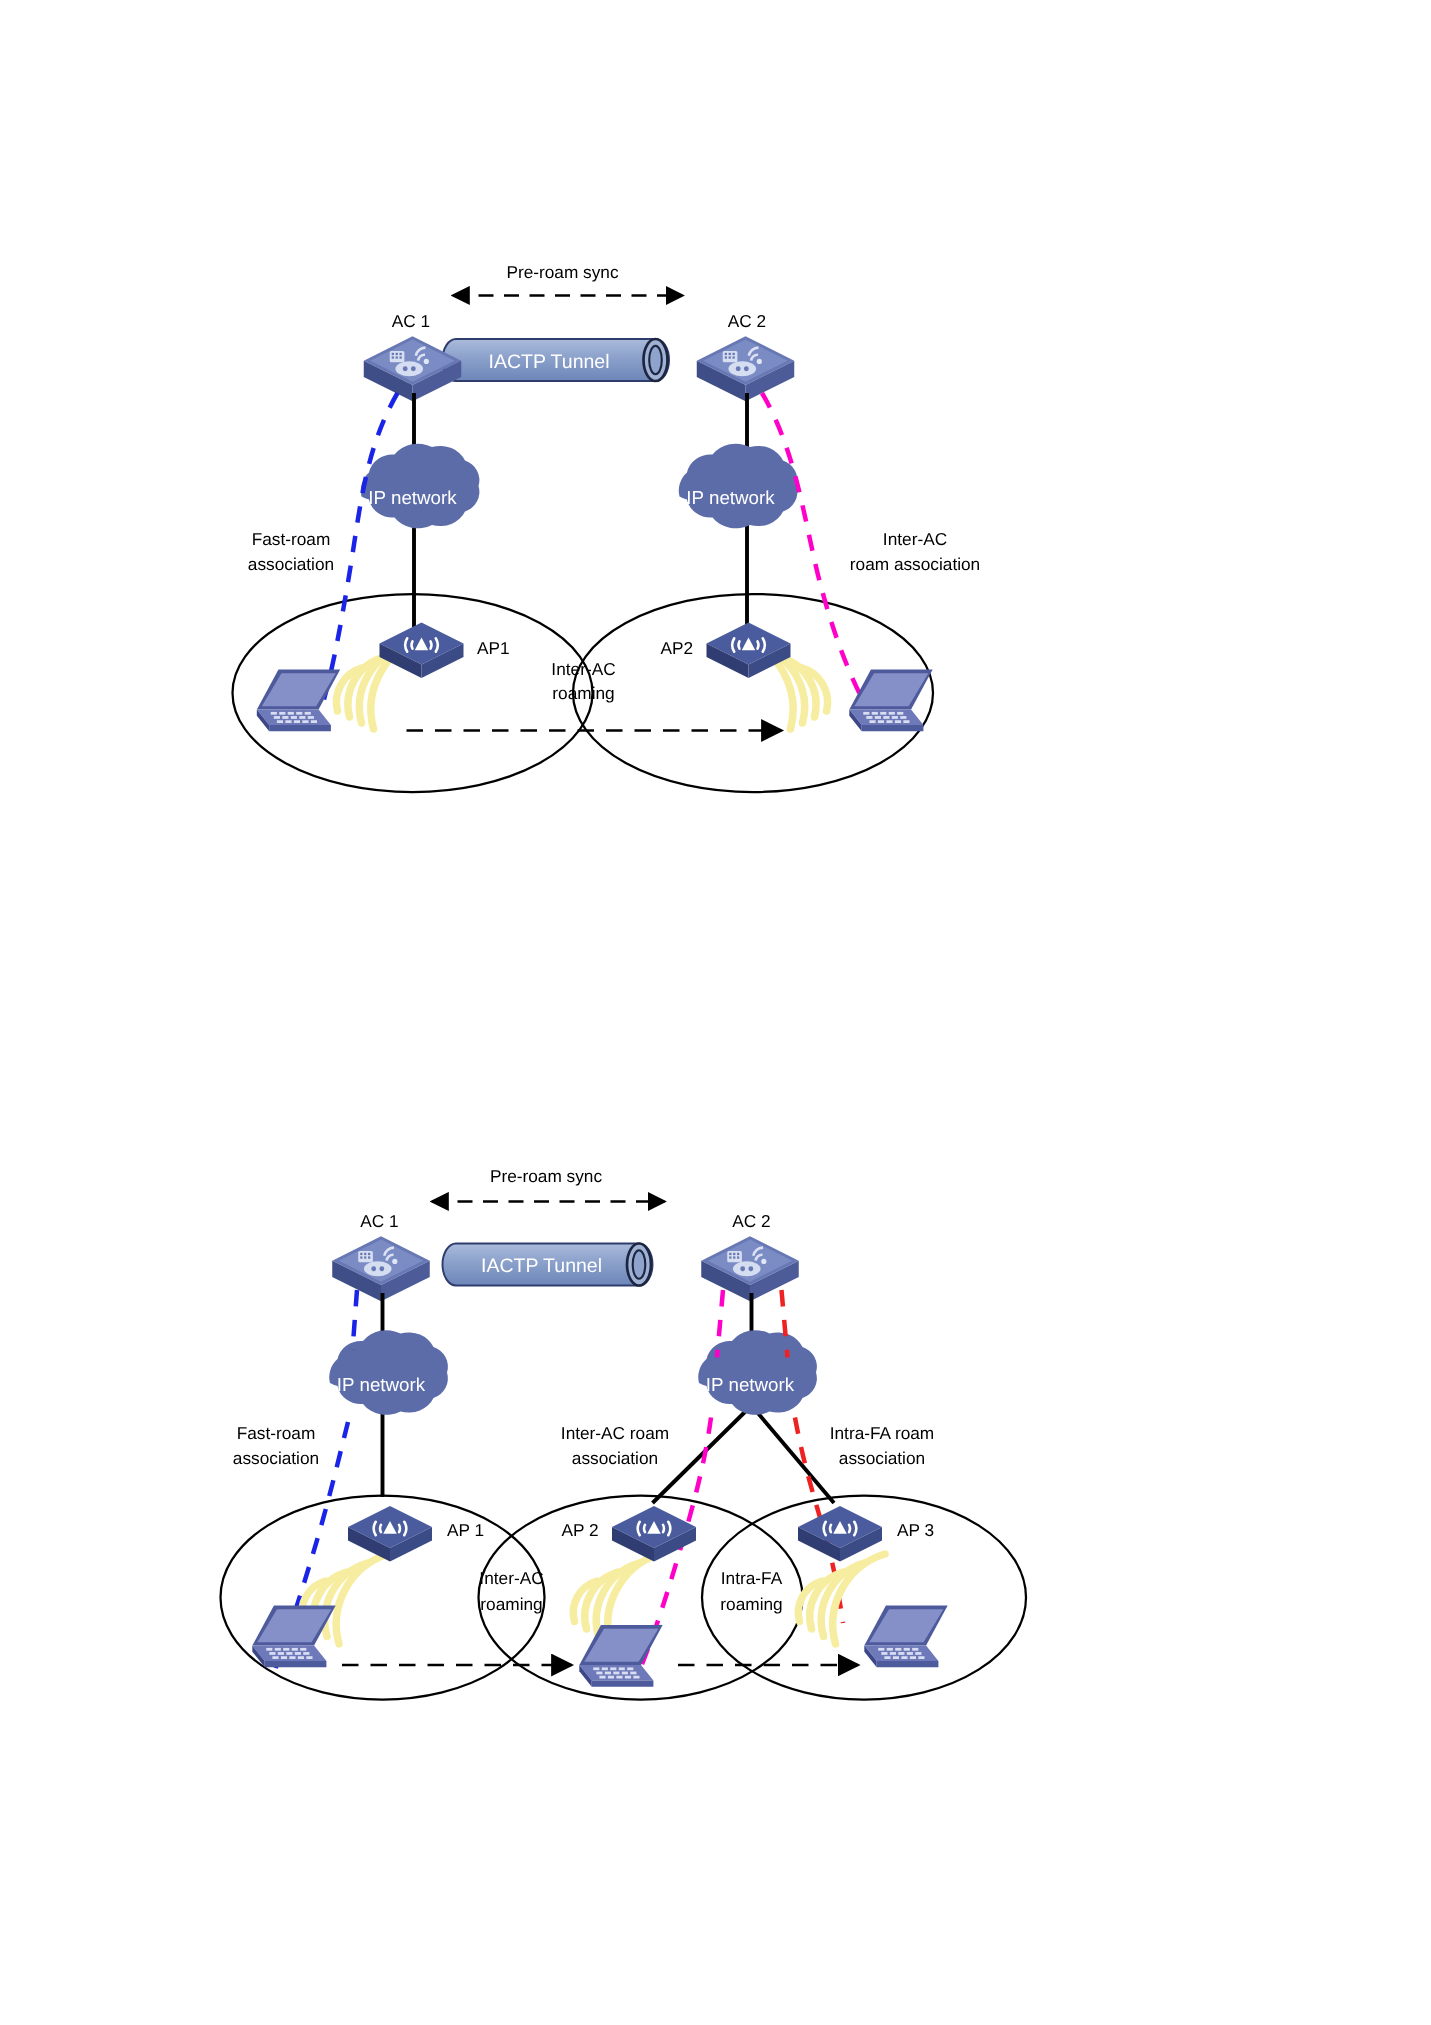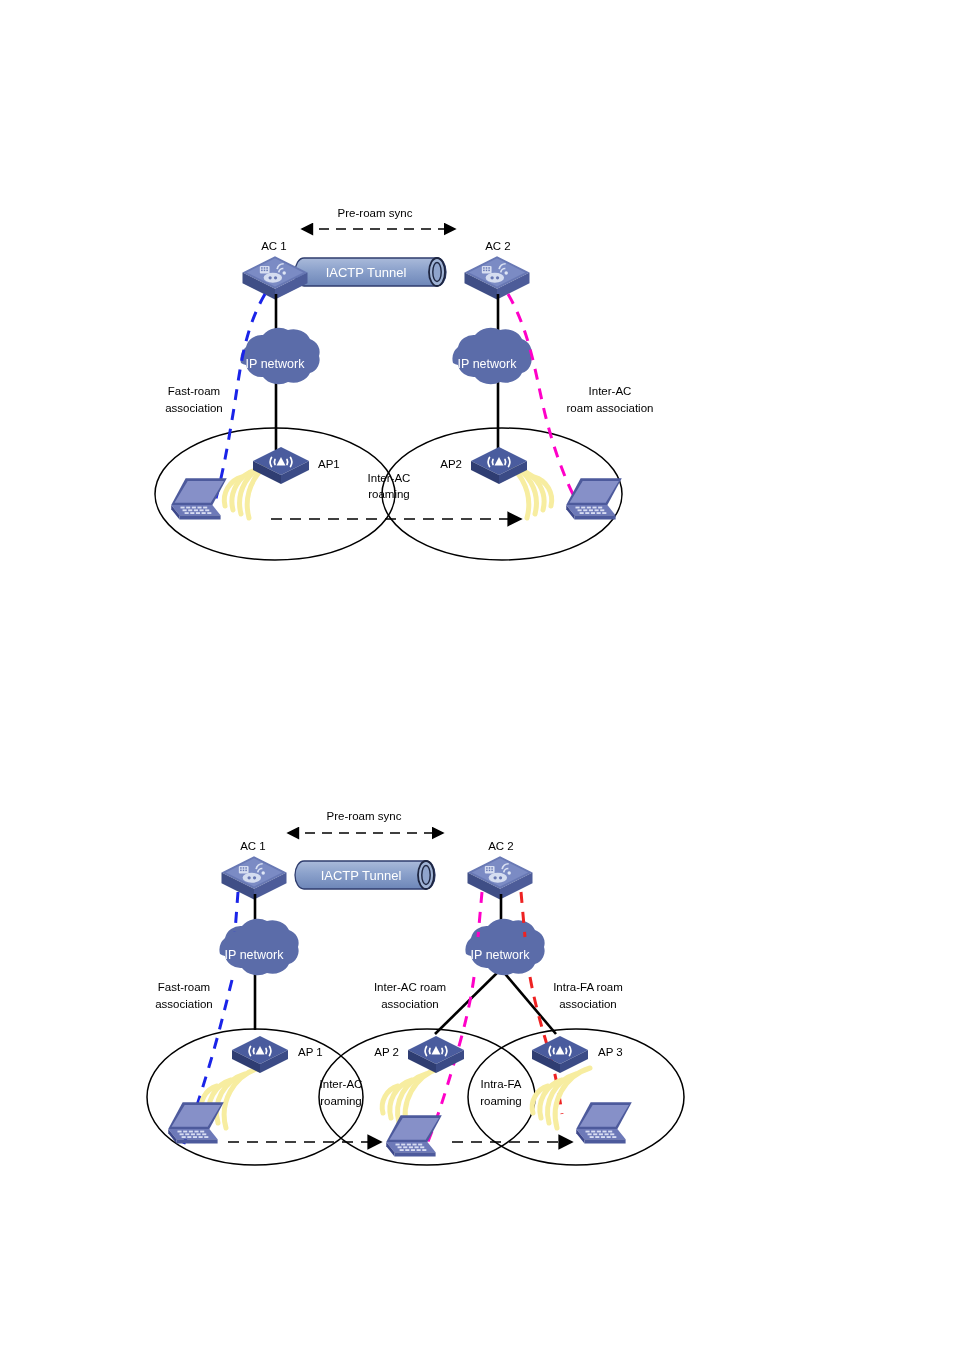--- a/index.html
+++ b/index.html
@@ -13,21 +13,20 @@
     height: 1350px;
     position: relative;
     font-family: "Liberation Sans", sans-serif;
     overflow: hidden;
   }
   .figure {
     position: absolute;
     left: 0;
     top: 0;
     width: 954px;
-    margin-top: 32px;
   }
   #figure-1 { top: 0px; height: 700px; }
   #figure-2 { top: 700px; height: 650px; }
   svg { display: block; }
   text {
     font-family: "Liberation Sans", sans-serif;
     fill: #000000;
   }
   .lbl {
     font-size: 11.5px;

